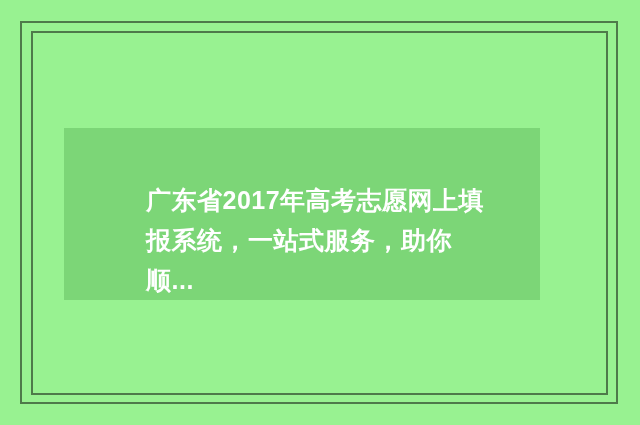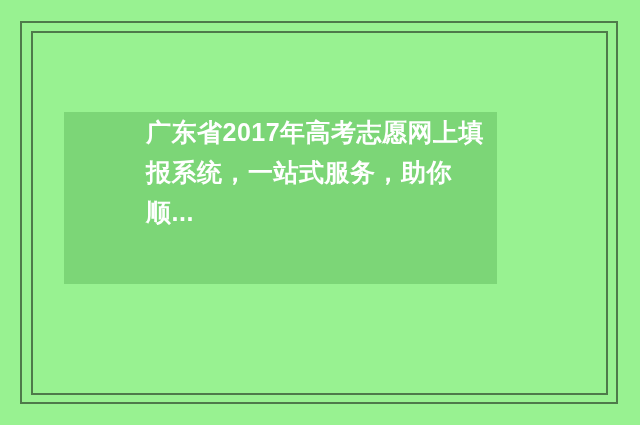--- a/index.html
+++ b/index.html
@@ -42,27 +42,27 @@
     height: 364px;
     border: 2px solid #4e7a4a;
     box-sizing: border-box;
     pointer-events: none;
   }
 
   
   #caption-panel {
     position: absolute;
     left: 64px;
-    top: 112px;
-    width: 433px;
+    top: 128px;
+    width: 476px;
     height: 172px;
     background: rgba(60, 150, 60, 0.30);
     box-sizing: border-box;
     display: flex;
-    align-items: flex-start;
+    align-items: flex-end;
   }
 
   #caption-text {
     display: block;
     width: 340px;
     margin-left: 82px;
     color: #ffffff;
     font-size: 25px;
     font-weight: bold;
     line-height: 40px;

